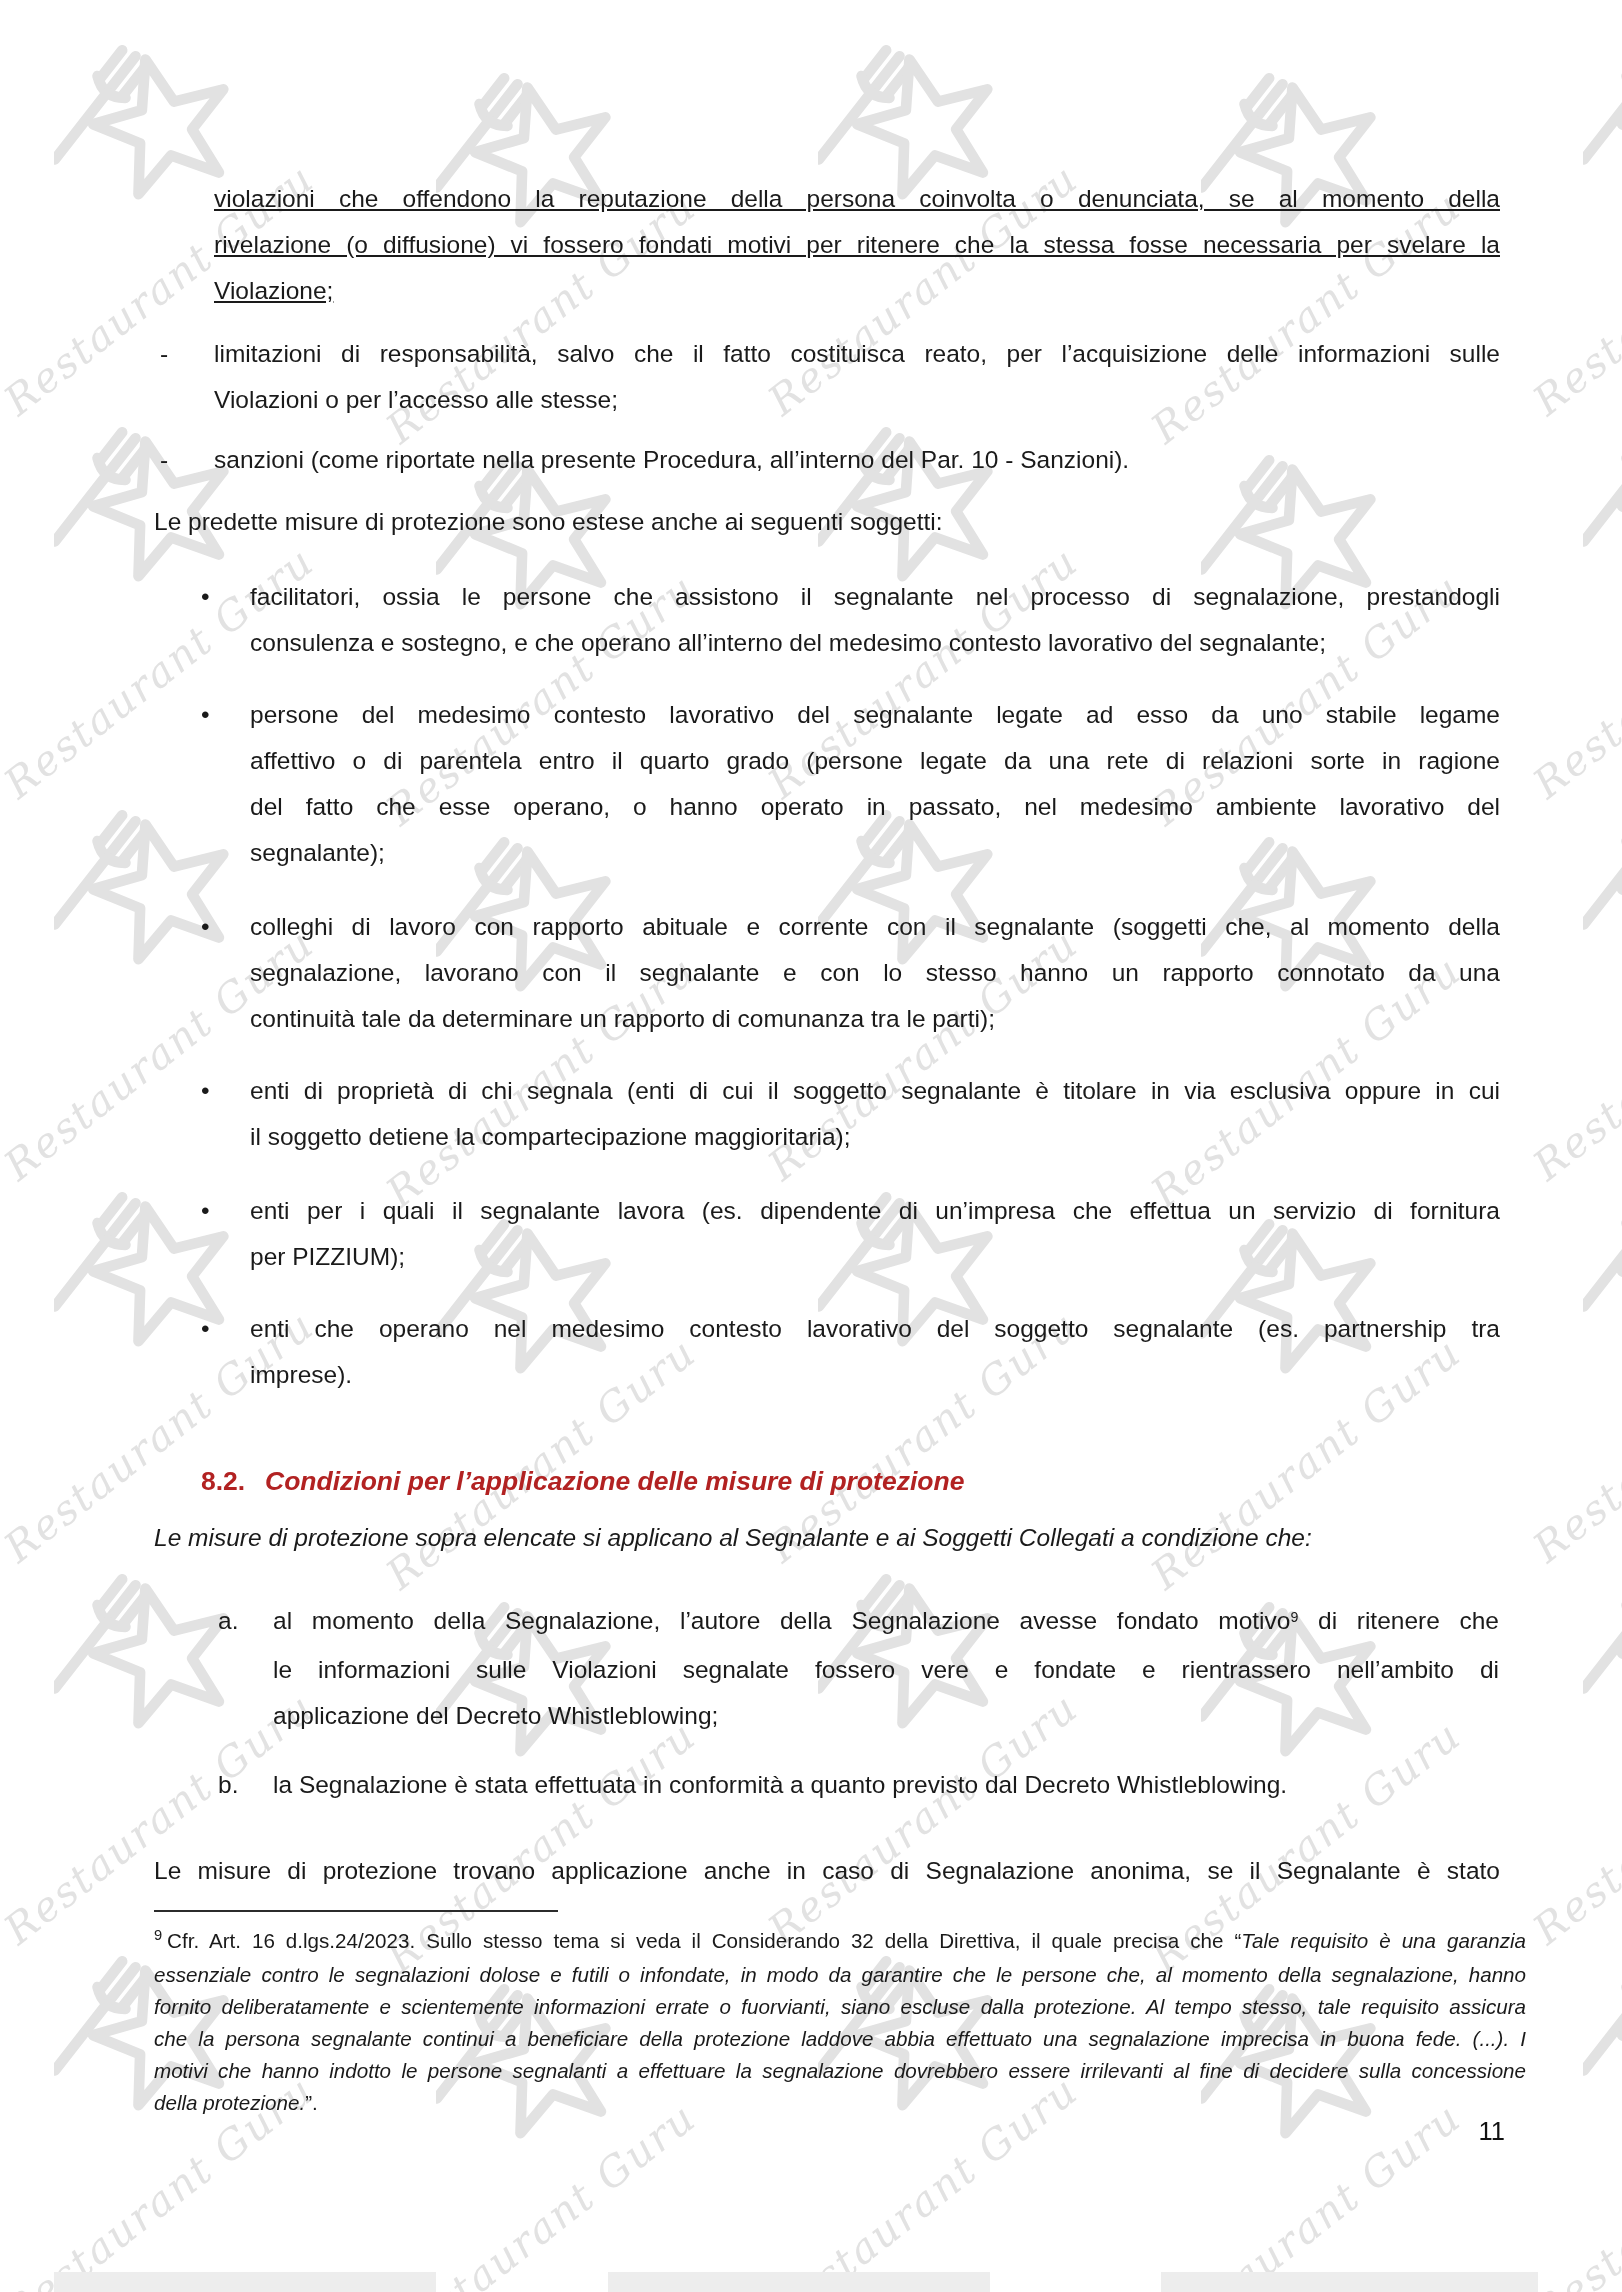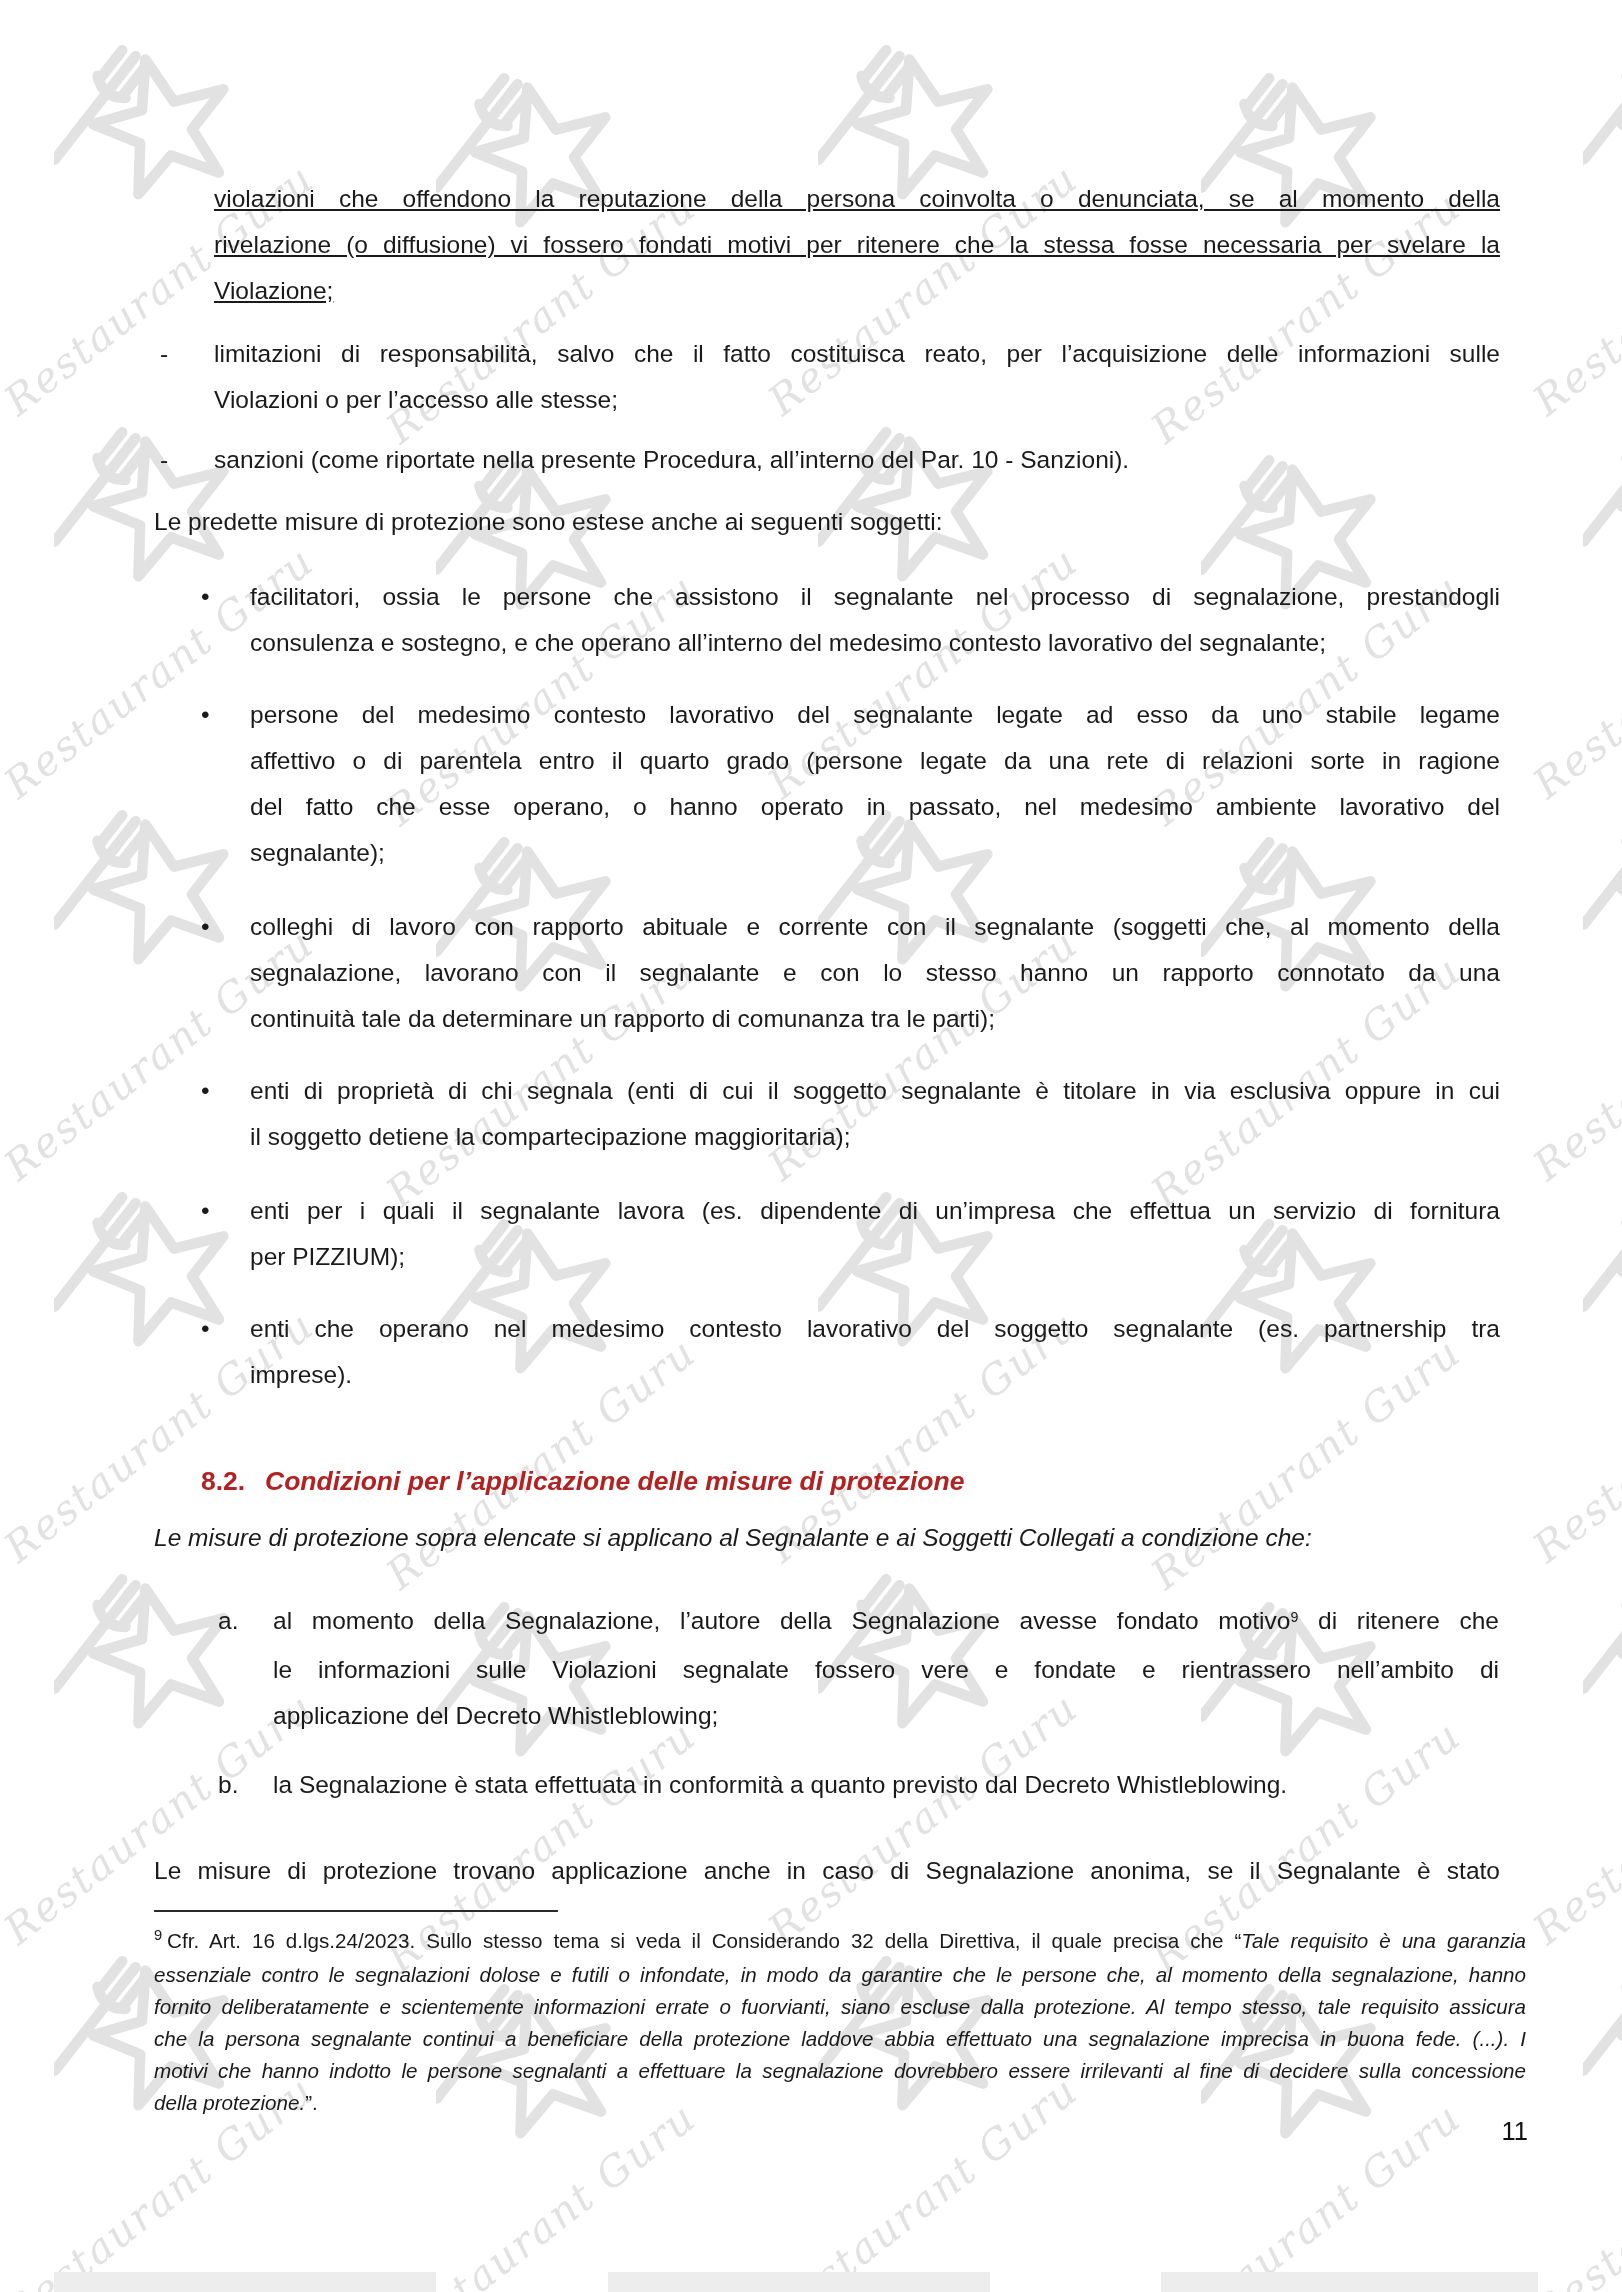--- a/index.html
+++ b/index.html
@@ -64,21 +64,21 @@
   .content > :nth-child(16){margin-top:15.7px;}
   .content > :nth-child(17){margin-top:13.7px;}
   
   .fn-rule{margin-left:154px;width:404px;height:0;border-top:2px solid #2b2b2b;}
   .footnote{margin-left:154px;width:1372px;font-size:20.6px;line-height:32px;}
   .footnote .line{text-align:justify;text-align-last:justify;}
   .footnote .line.last{text-align-last:left;}
   .footnote .it{font-style:italic;}
   .fn-marker{font-size:14.7px;position:relative;top:-7.8px;margin-right:4.9px;}
   
-  .page-number{position:absolute;top:2117px;right:94px;font-size:25.5px;color:#111;z-index:2;}
+  .page-number{position:absolute;top:2117px;right:117px;font-size:25.5px;color:#111;z-index:2;}
   .edge-strip{position:absolute;top:2272px;height:20.6px;background:#ededed;z-index:1;}
   .edge-strip.s1{left:54px;width:382px;}
   .edge-strip.s2{left:608px;width:382px;}
   .edge-strip.s3{left:1161px;width:377px;}
   .svg-defs{position:absolute;width:0;height:0;overflow:hidden;}
 </style>
 </head>
 <body>
 
 <svg class="svg-defs" xmlns="http://www.w3.org/2000/svg" aria-hidden="true">

